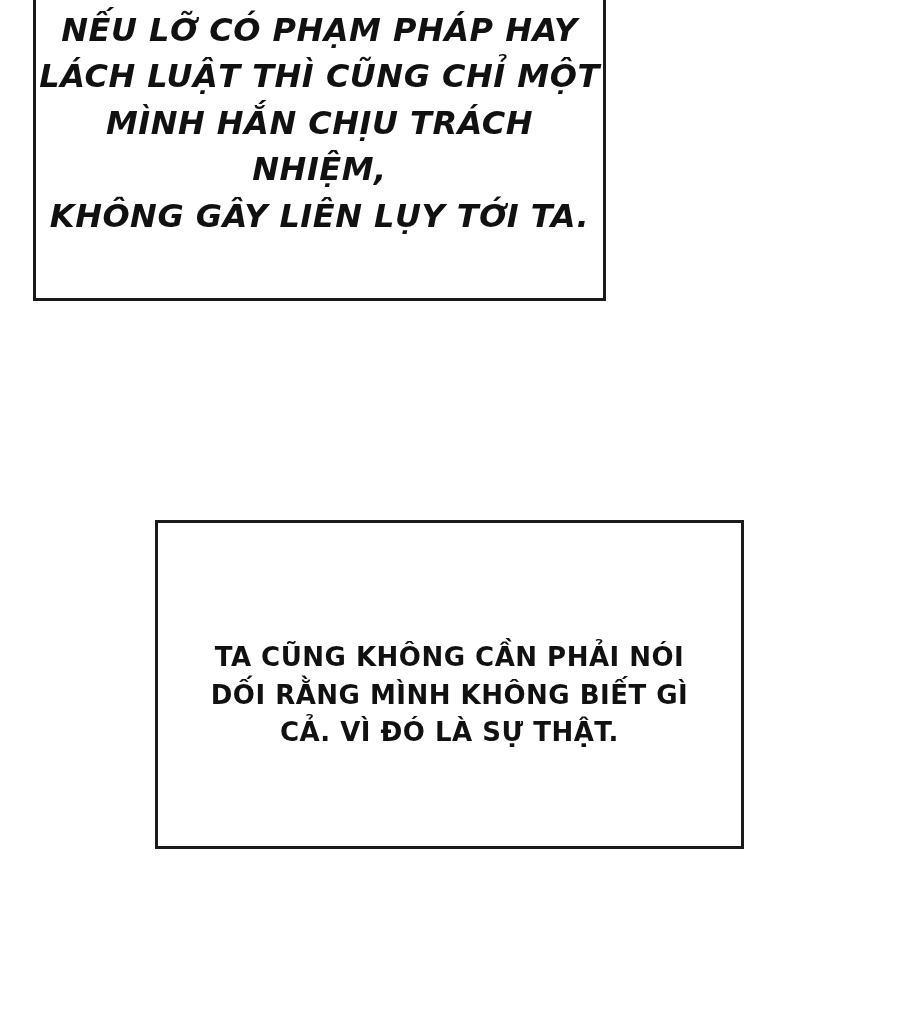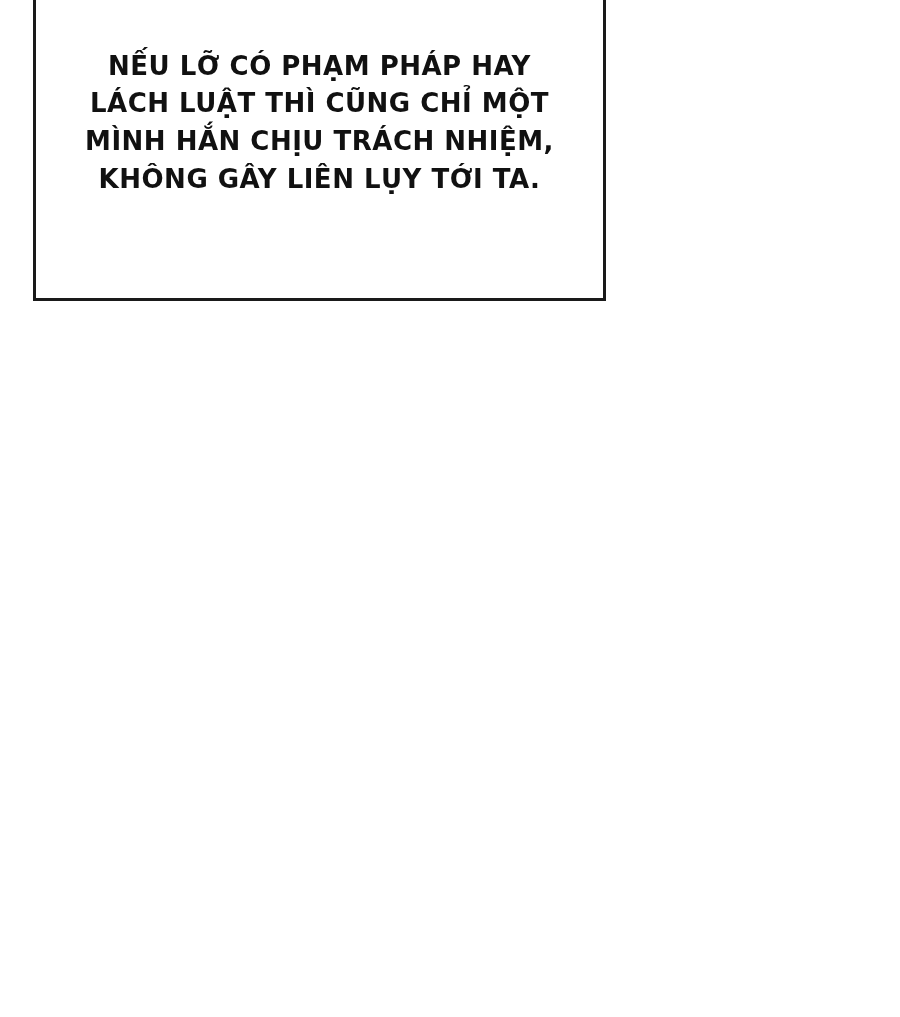--- a/index.html
+++ b/index.html
@@ -52,35 +52,41 @@
     text-align: center;
     font-family: "DejaVu Sans", sans-serif;
     font-weight: 700;
     letter-spacing: 0.5px;
     color: #111111;
     white-space: pre-line;
     line-height: 1.45;
   }
 
   .panel-1 .bubble-text {
-    font-size: 26px;
+    font-size: 32px;
     margin-top: -28px;
+    font-style: italic;
   }
 
   .panel-2 .bubble-text {
     font-size: 26px;
     margin-top: 22px;
   }
 </style>
 </head>
 <body>
 
 <div class="page">
 
   <div class="panel panel-1">
     <div class="bubble-text">NẾU LỠ CÓ PHẠM PHÁP HAY
 LÁCH LUẬT THÌ CŨNG CHỈ MỘT
 MÌNH HẮN CHỊU TRÁCH NHIỆM,
 KHÔNG GÂY LIÊN LỤY TỚI TA.</div>
   </div>
 
+  <div class="panel panel-2">
+    <div class="bubble-text">TA CŨNG KHÔNG CẦN PHẢI NÓI
+DỐI RẰNG MÌNH KHÔNG BIẾT GÌ
+CẢ. VÌ ĐÓ LÀ SỰ THẬT.</div>
+  </div>
 
 </div>
 
 </body></html>

